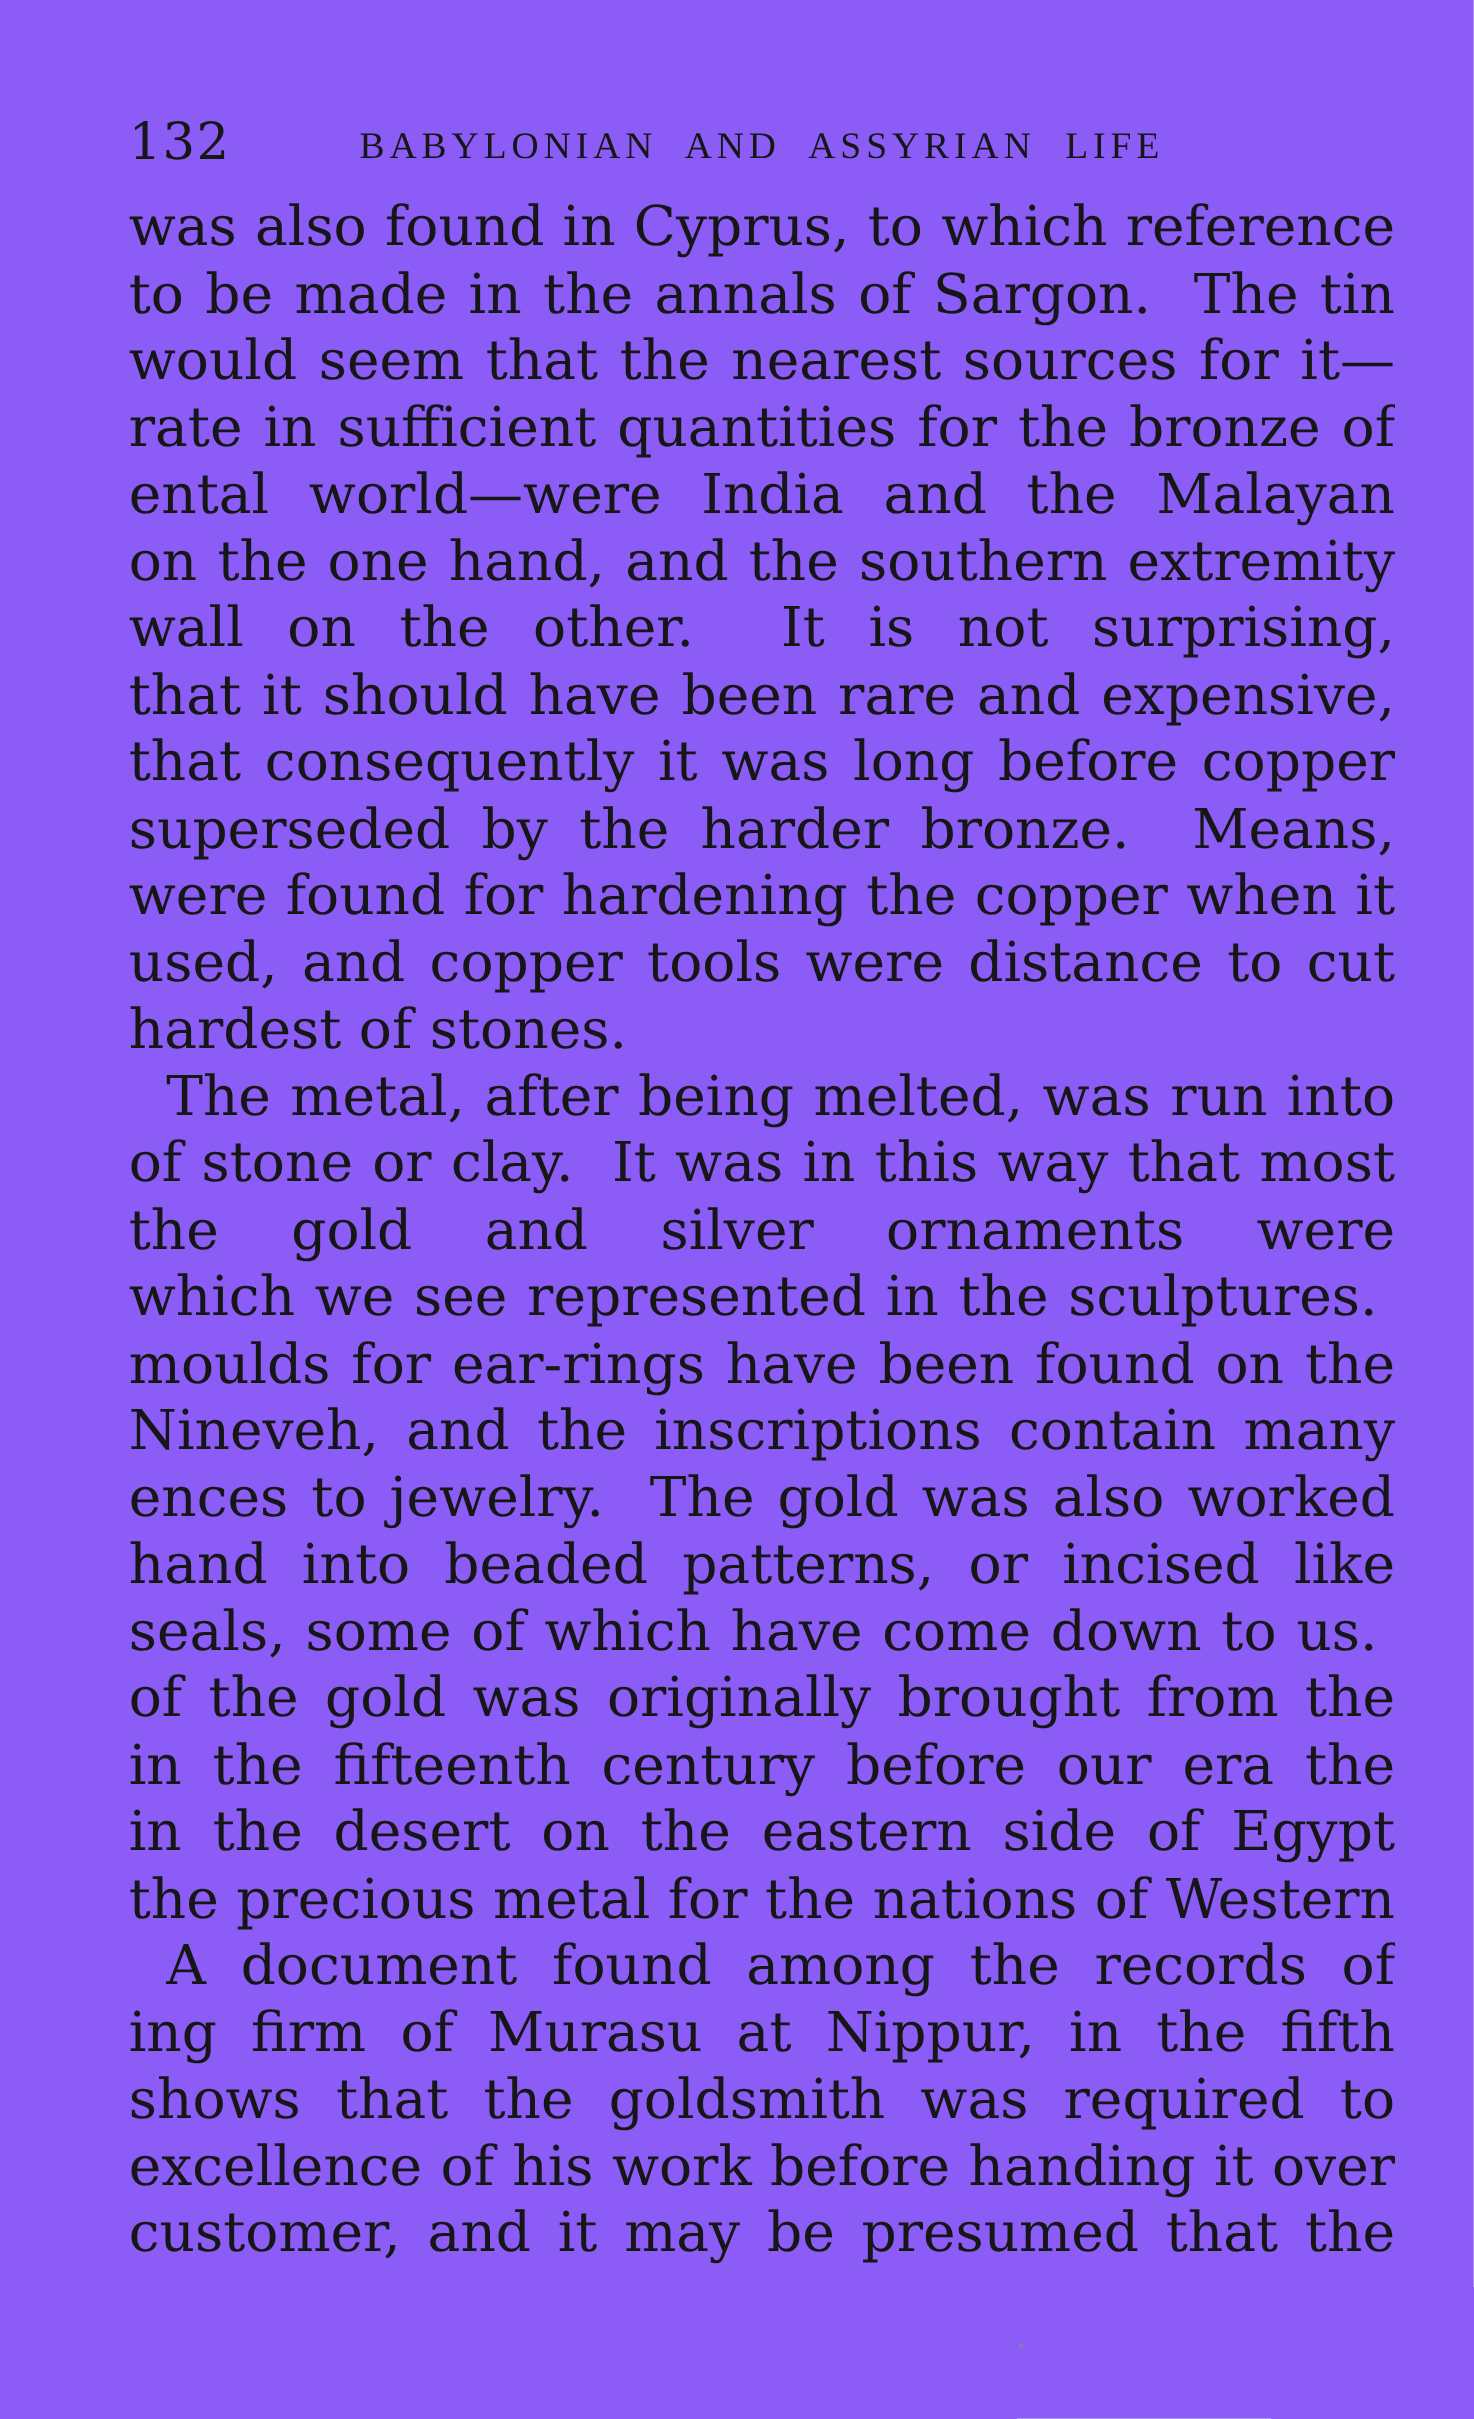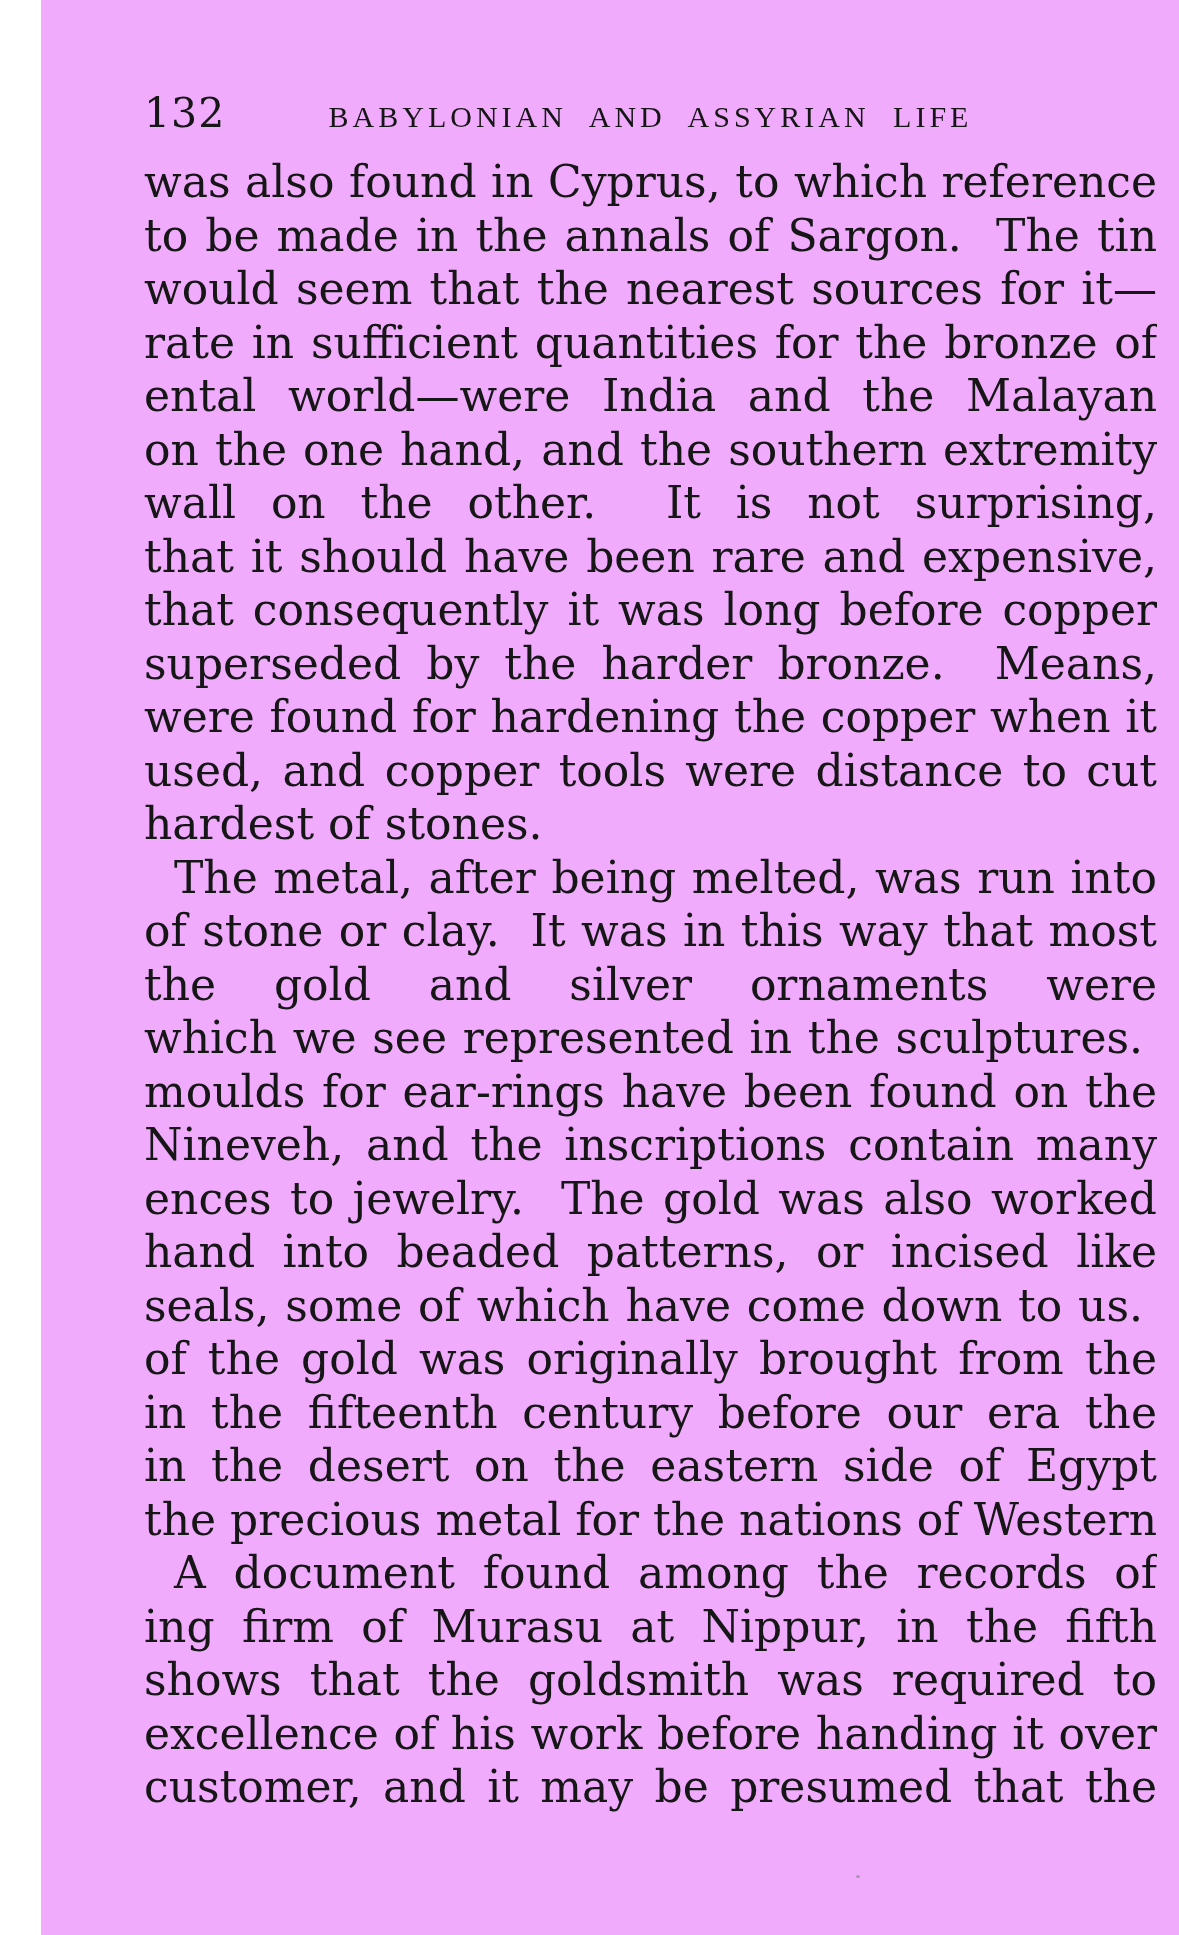--- a/index.html
+++ b/index.html
@@ -4,21 +4,21 @@
 <style>
   html, body { margin:0; padding:0; }
   body {
     width:1179px; height:1935px;
     background:#ffffff;
     position:relative;
     font-family:"DejaVu Serif", serif;
     color:#161616;
     overflow:hidden;
   }
-  .page { position:absolute; inset:0; background:#f0abfc;margin-left:41px; }
+  .page { position:absolute; inset:0; background:#8b5cf6; }
 
   .runhead {
     position:absolute; left:103px; top:84px; width:1013px; height:52px;
   }
   .pagenum {
     position:absolute; left:0; bottom:2px;
     font-size:41px; line-height:1; letter-spacing:1px;
   }
   .runtitle {
     position:absolute; left:0; right:0; bottom:4px;

